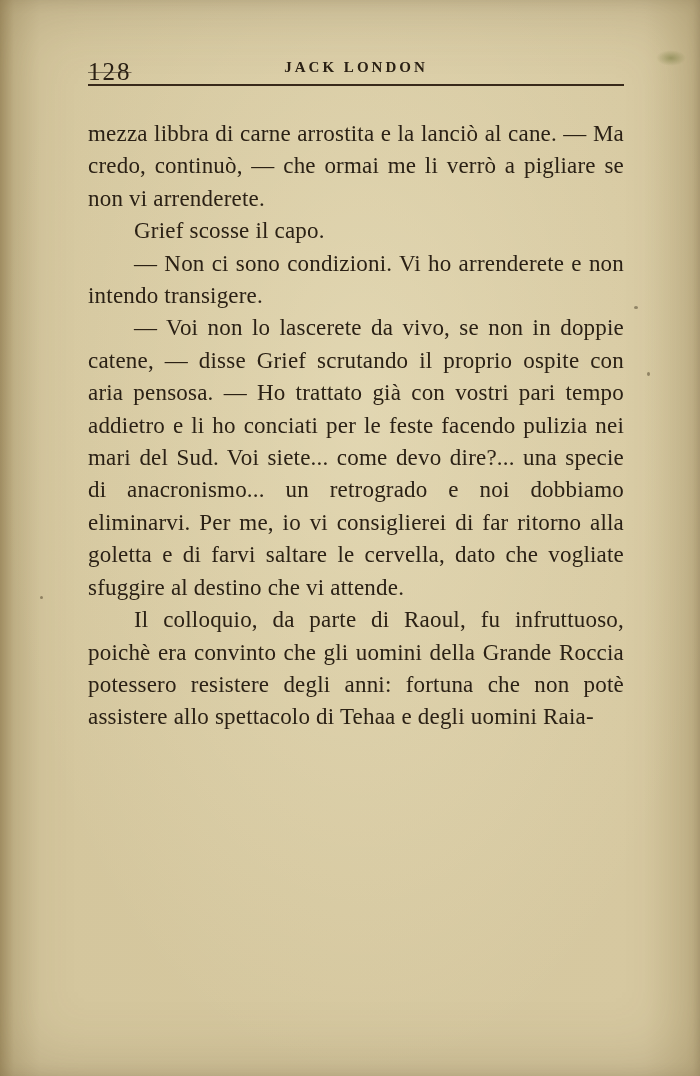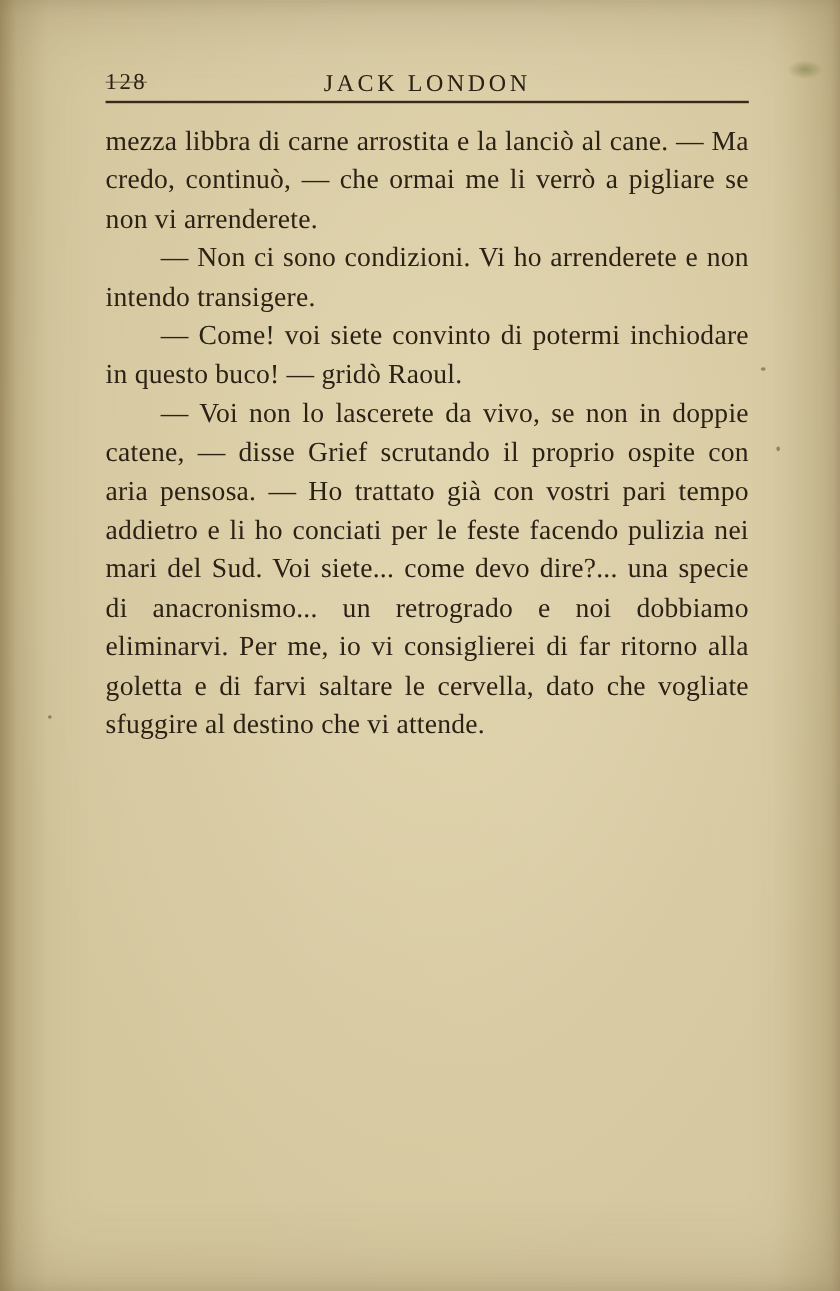--- a/index.html
+++ b/index.html
@@ -33,44 +33,44 @@
     padding: 52px 76px 0 88px;
   }
   .header {
     position: relative;
     height: 30px;
   }
   .pageno {
     position: absolute;
     left: 0;
     top: 6px;
-    font-size: 19px;
+    font-size: 25px;
     letter-spacing: 2px;
     font-weight: 500;
     text-decoration: line-through;
     text-decoration-thickness: 1px;
     text-decoration-color: rgba(43,33,21,.55);
   }
   .running {
     position: absolute;
     left: 50%;
     top: 7px;
     transform: translateX(-50%);
-    font-size: 20px;
-    font-weight: normal;
+    font-size: 15px;
+    font-weight: bold;
     letter-spacing: 3px;
     white-space: nowrap;
   }
   .rule {
     height: 0;
     border-bottom: 2px solid #38291a;
     margin-top: 2px;
   }
   .body-text {
-    margin-top: 16px;
+    margin-top: 32px;
     font-size: 23px;
     line-height: 32.4px;
     text-align: justify;
     letter-spacing: 0.2px;
   }
   .body-text p {
     margin: 0;
     text-indent: 46px;
   }
   .body-text p.no-indent {
@@ -103,23 +103,24 @@
 
     <div class="header">
       <span class="pageno">128</span>
       <span class="running">JACK LONDON</span>
     </div>
 
     <div class="rule"></div>
 
     <div class="body-text">
       <p class="no-indent">mezza libbra di carne arrostita e la lanciò al cane. — Ma credo, continuò, — che ormai me li verrò a pigliare se non vi arrenderete.</p>
+      <p>Grief scosse il capo.</p>
       <p>— Non ci sono condizioni. Vi ho arrenderete e non intendo transigere.</p>
-      <p>— Come! voi siete convinto di potermi inchiodare in questo buco! — gridò Raoul.</p>
       <p>— Voi non lo lascerete da vivo, se non in doppie catene, — disse Grief scrutando il proprio ospite con aria pensosa. — Ho trattato già con vostri pari tempo addietro e li ho conciati per le feste facendo pulizia nei mari del Sud. Voi siete... come devo dire?... una specie di anacronismo... un retrogrado e noi dobbiamo eliminarvi. Per me, io vi consiglierei di far ritorno alla goletta e di farvi saltare le cervella, dato che vogliate sfuggire al destino che vi attende.</p>
+      <p>Il colloquio, da parte di Raoul, fu infruttuoso, poichè era convinto che gli uomini della Grande Roccia potessero resistere degli anni: fortuna che non potè assistere allo spettacolo di Tehaa e degli uomini Raia-</p>
     </div>
 
   </div>
 
   <div class="smudge"></div>
   <div class="speck s1"></div>
   <div class="speck s2"></div>
   <div class="speck s3"></div>
   <div class="vignette"></div>
 

